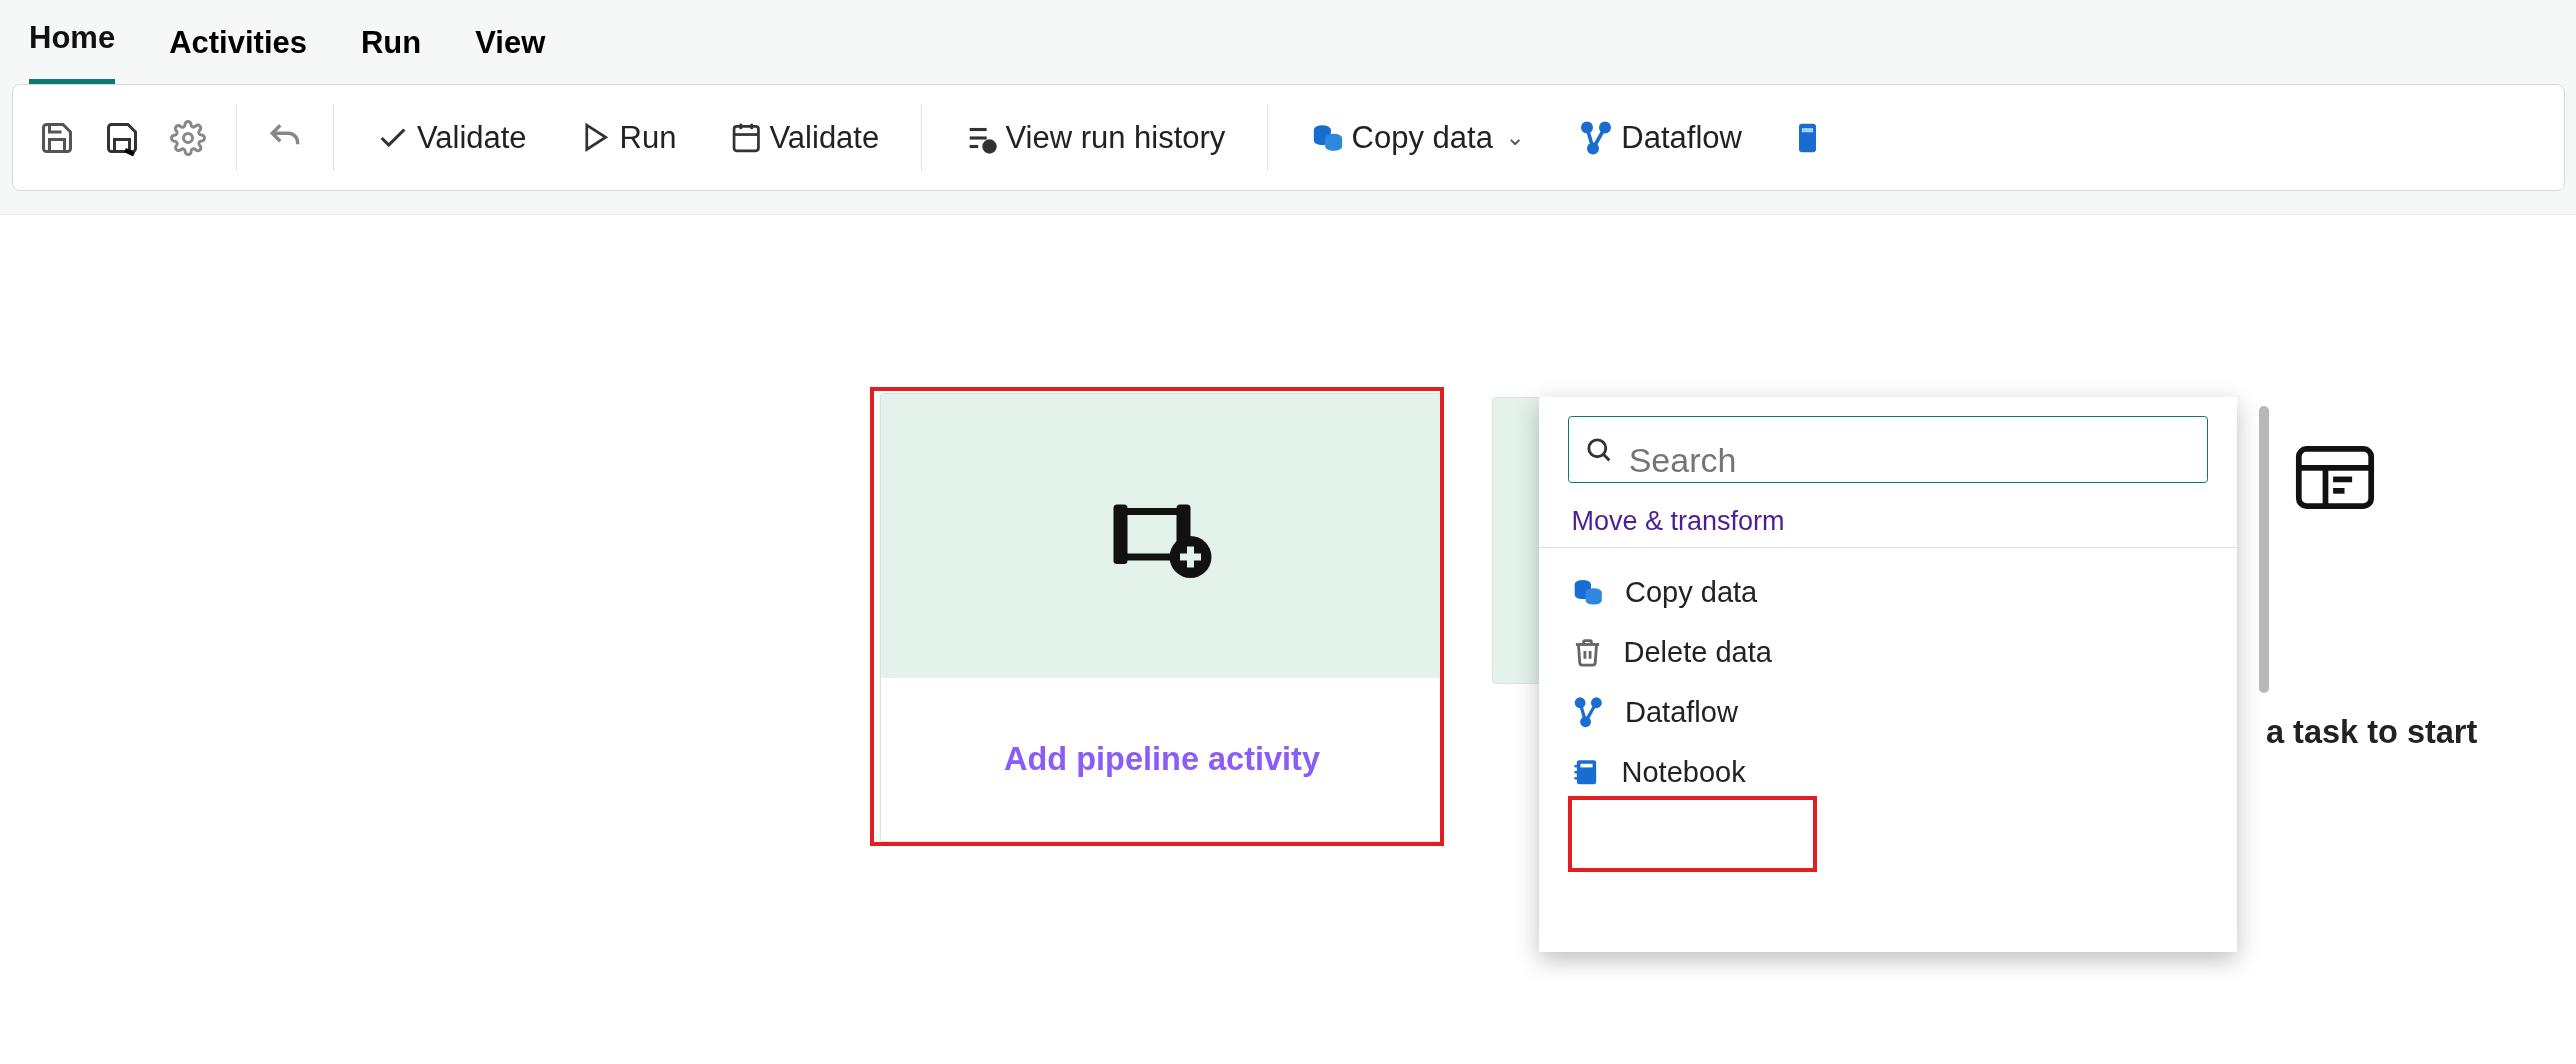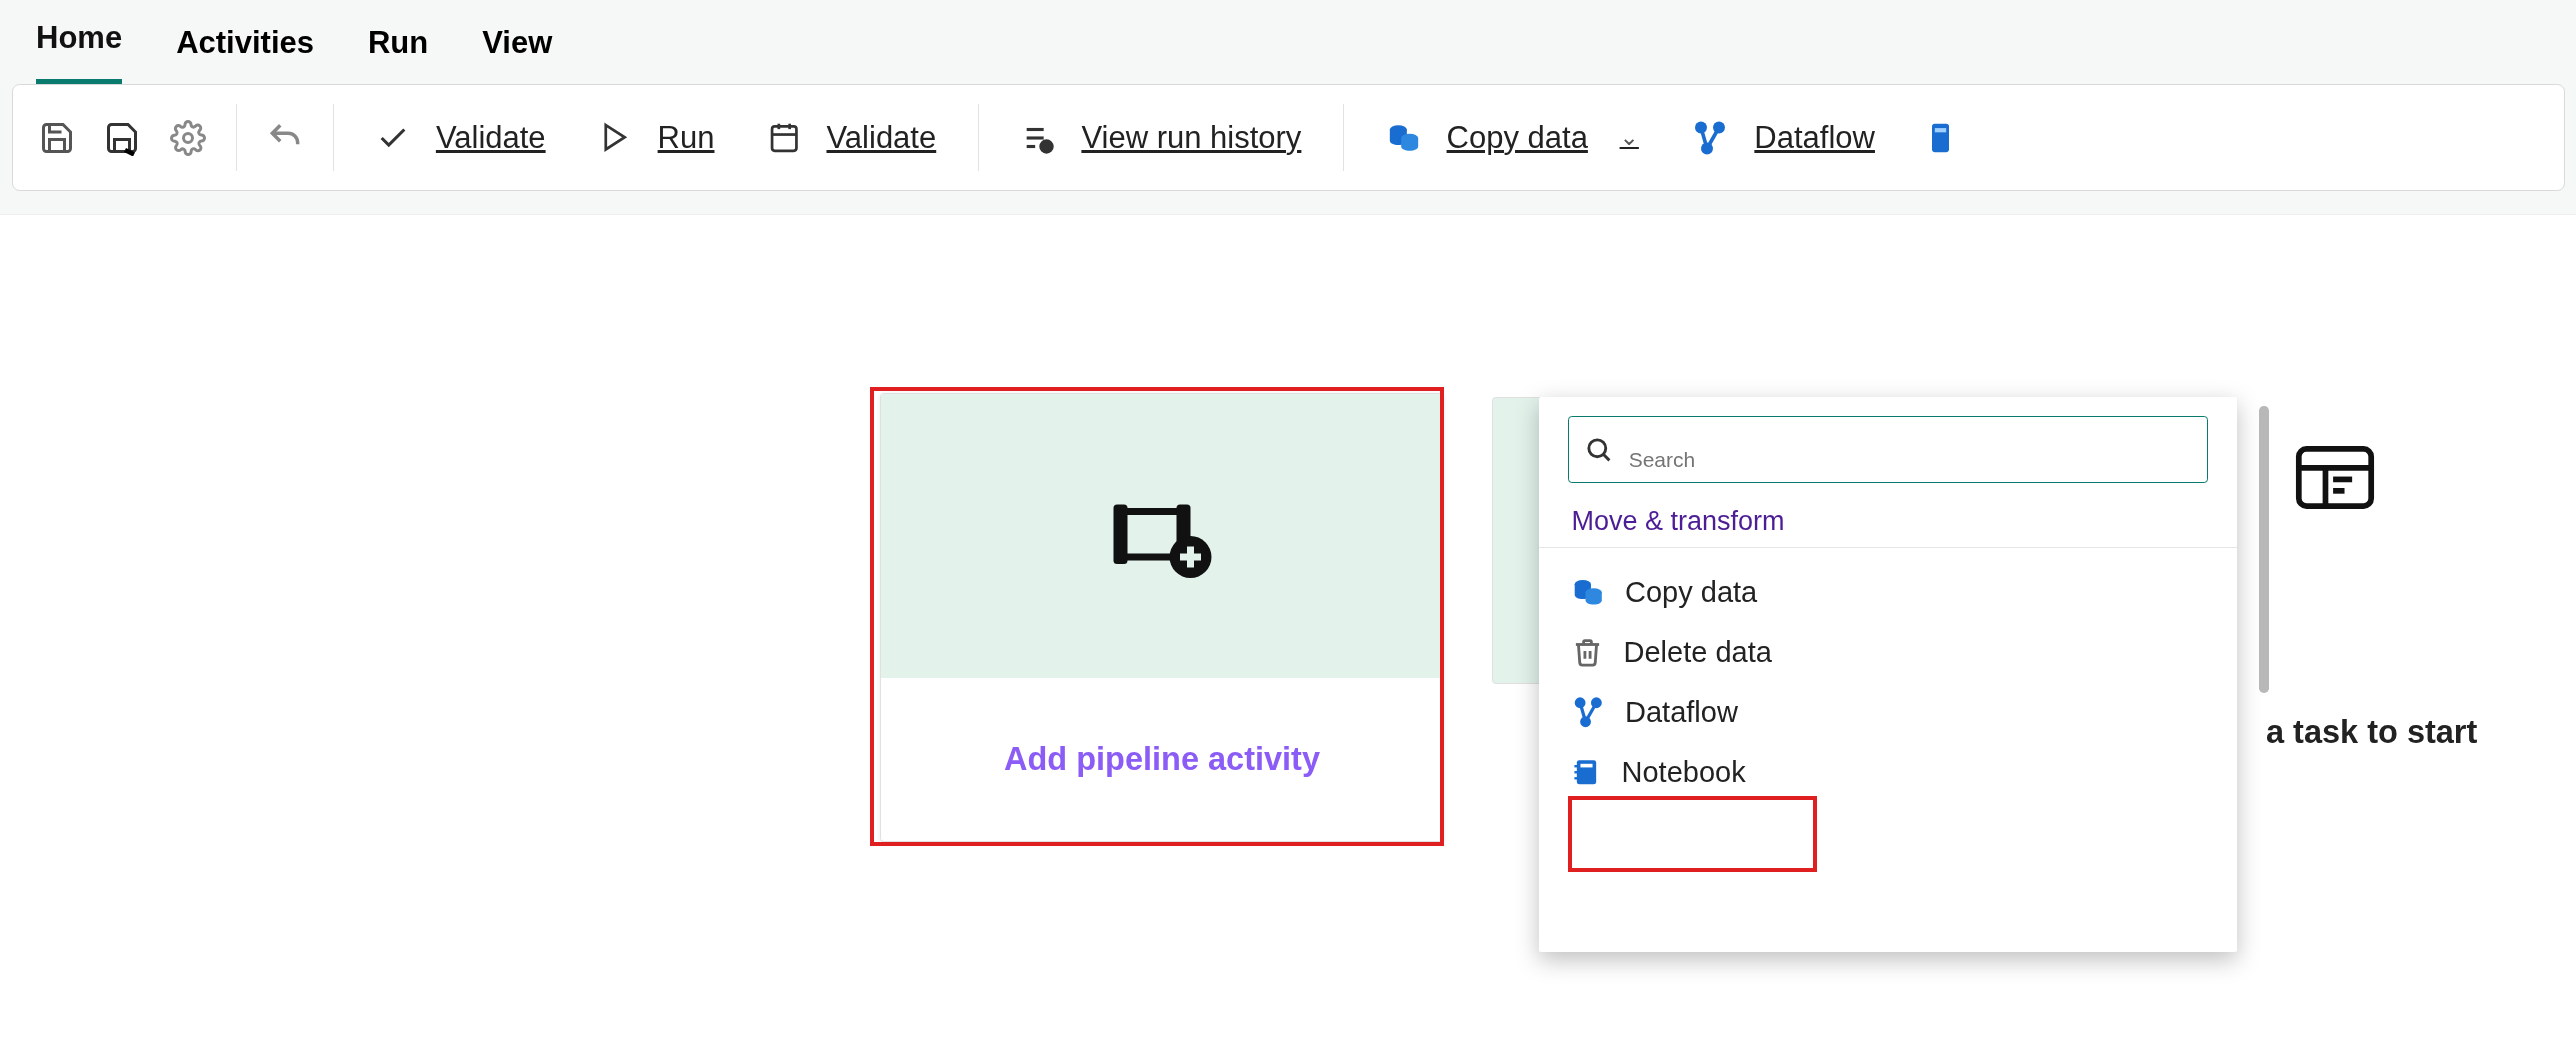--- a/index.html
+++ b/index.html
@@ -1,32 +1,32 @@
 <!DOCTYPE html>
 <html><head>
 <meta charset="utf-8">
 <style>
   * { box-sizing: border-box; }
   html, body { margin:0; padding:0; font-family: "Segoe UI", Arial, sans-serif; background:#f6f7f7; color:#222; }
   body { width:2576px; height:1064px; overflow:hidden; position:relative; }
 
   
-  .tabs { display:flex; align-items:flex-end; gap:54px; padding:11.5px 29px 0 29px; height:84px; background:#f6f7f7;margin-left:7px; }
+  .tabs { display:flex; align-items:flex-end; gap:54px; padding:11.5px 29px 0 29px; height:84px; background:#f6f7f7; }
   .tab { font-size:31px; color:#000000; padding-bottom:23px; cursor:pointer;font-weight:bold; }
   .tab.active { font-weight:600; color:#111; border-bottom:5.7px solid #0b7a6e; }
 
   
   .ribbon-wrap { padding:0 11.5px; }
   .ribbon {
     display:flex; align-items:center; gap:11.5px;
     height:107px; background:#fff; border:1px solid #d9d9d9; border-radius:7.6px;
     padding:0 17px;
   }
   .ribbon .divider { width:1px; height:67px; background:#e2e2e2; margin:0 9.6px; }
-  .rbtn { display:flex; align-items:center; gap:26px; padding:9.6px 21px; font-size:31px; color:#222; cursor:pointer; border-radius:5.7px;text-decoration:underline; }
+  .rbtn { display:flex; align-items:center; gap:7px; padding:9.6px 21px; font-size:31px; color:#222; cursor:pointer; border-radius:5.7px; }
   .icon-btn { width:54px; height:54px; display:flex; align-items:center; justify-content:center; cursor:pointer; border-radius:5.7px; }
   .chev { font-size:23px; color:#555; margin-left:5.7px; }
 
   
   .content { position:relative; width:100%; height:calc(1064px - 191px); background:#fff; margin-top:23px; border-top:1px solid #eee; }
   .headline { position:absolute; left:50%; transform:translateX(-50%); top:34px; font-size:50px; font-weight:700; color:#222; }
 
   .card {
     width:564px; height:449px; border:1px solid #e0e0e0; border-radius:3.8px; background:#fff; box-shadow:0 1.9px 5.7px rgba(0,0,0,0.08);
     display:flex; flex-direction:column; overflow:hidden;
@@ -47,21 +47,21 @@
     position:absolute; top:182px; left:1539px; width:698px; height:555px; background:#fff;
     box-shadow:0 7.6px 23px rgba(0,0,0,0.25); border-radius:1.9px; padding:9.6px 0 0 0;
     display:flex; flex-direction:column;
   }
   .scroll-indicator { position:absolute; top:191px; left:2259px; width:9.6px; height:287px; background:#b8b8b8; border-radius:4.8px; }
 
   .search-box {
     margin:9.6px 29px 9.6px 29px; height:67px; border:1.9px solid #0b7a6e; border-radius:3.8px;
     display:flex; align-items:center; padding:0 15.3px; gap:13.4px;
   }
-  .search-box input { flex:1; border:none; outline:none; font-size:21px; color:#c2410c; background:transparent;margin-top:21px; }
+  .search-box input { flex:1; border:none; outline:none; font-size:34px; color:#c2410c; background:transparent;margin-top:21px; }
   .section-hdr { font-size:27px; color:#4c1d95; padding:13.4px 32.5px 9.6px 32.5px; border-bottom:1px solid #e5e5e5; margin-bottom:15px; }
   .item { display:flex; align-items:center; gap:21px; padding:13.4px 32.5px; font-size:29px; color:#222; cursor:pointer; }
 
   svg { display:block; }
 </style>
 </head>
 <body>
 
 <div class="tabs">
   <div class="tab active">Home</div>

